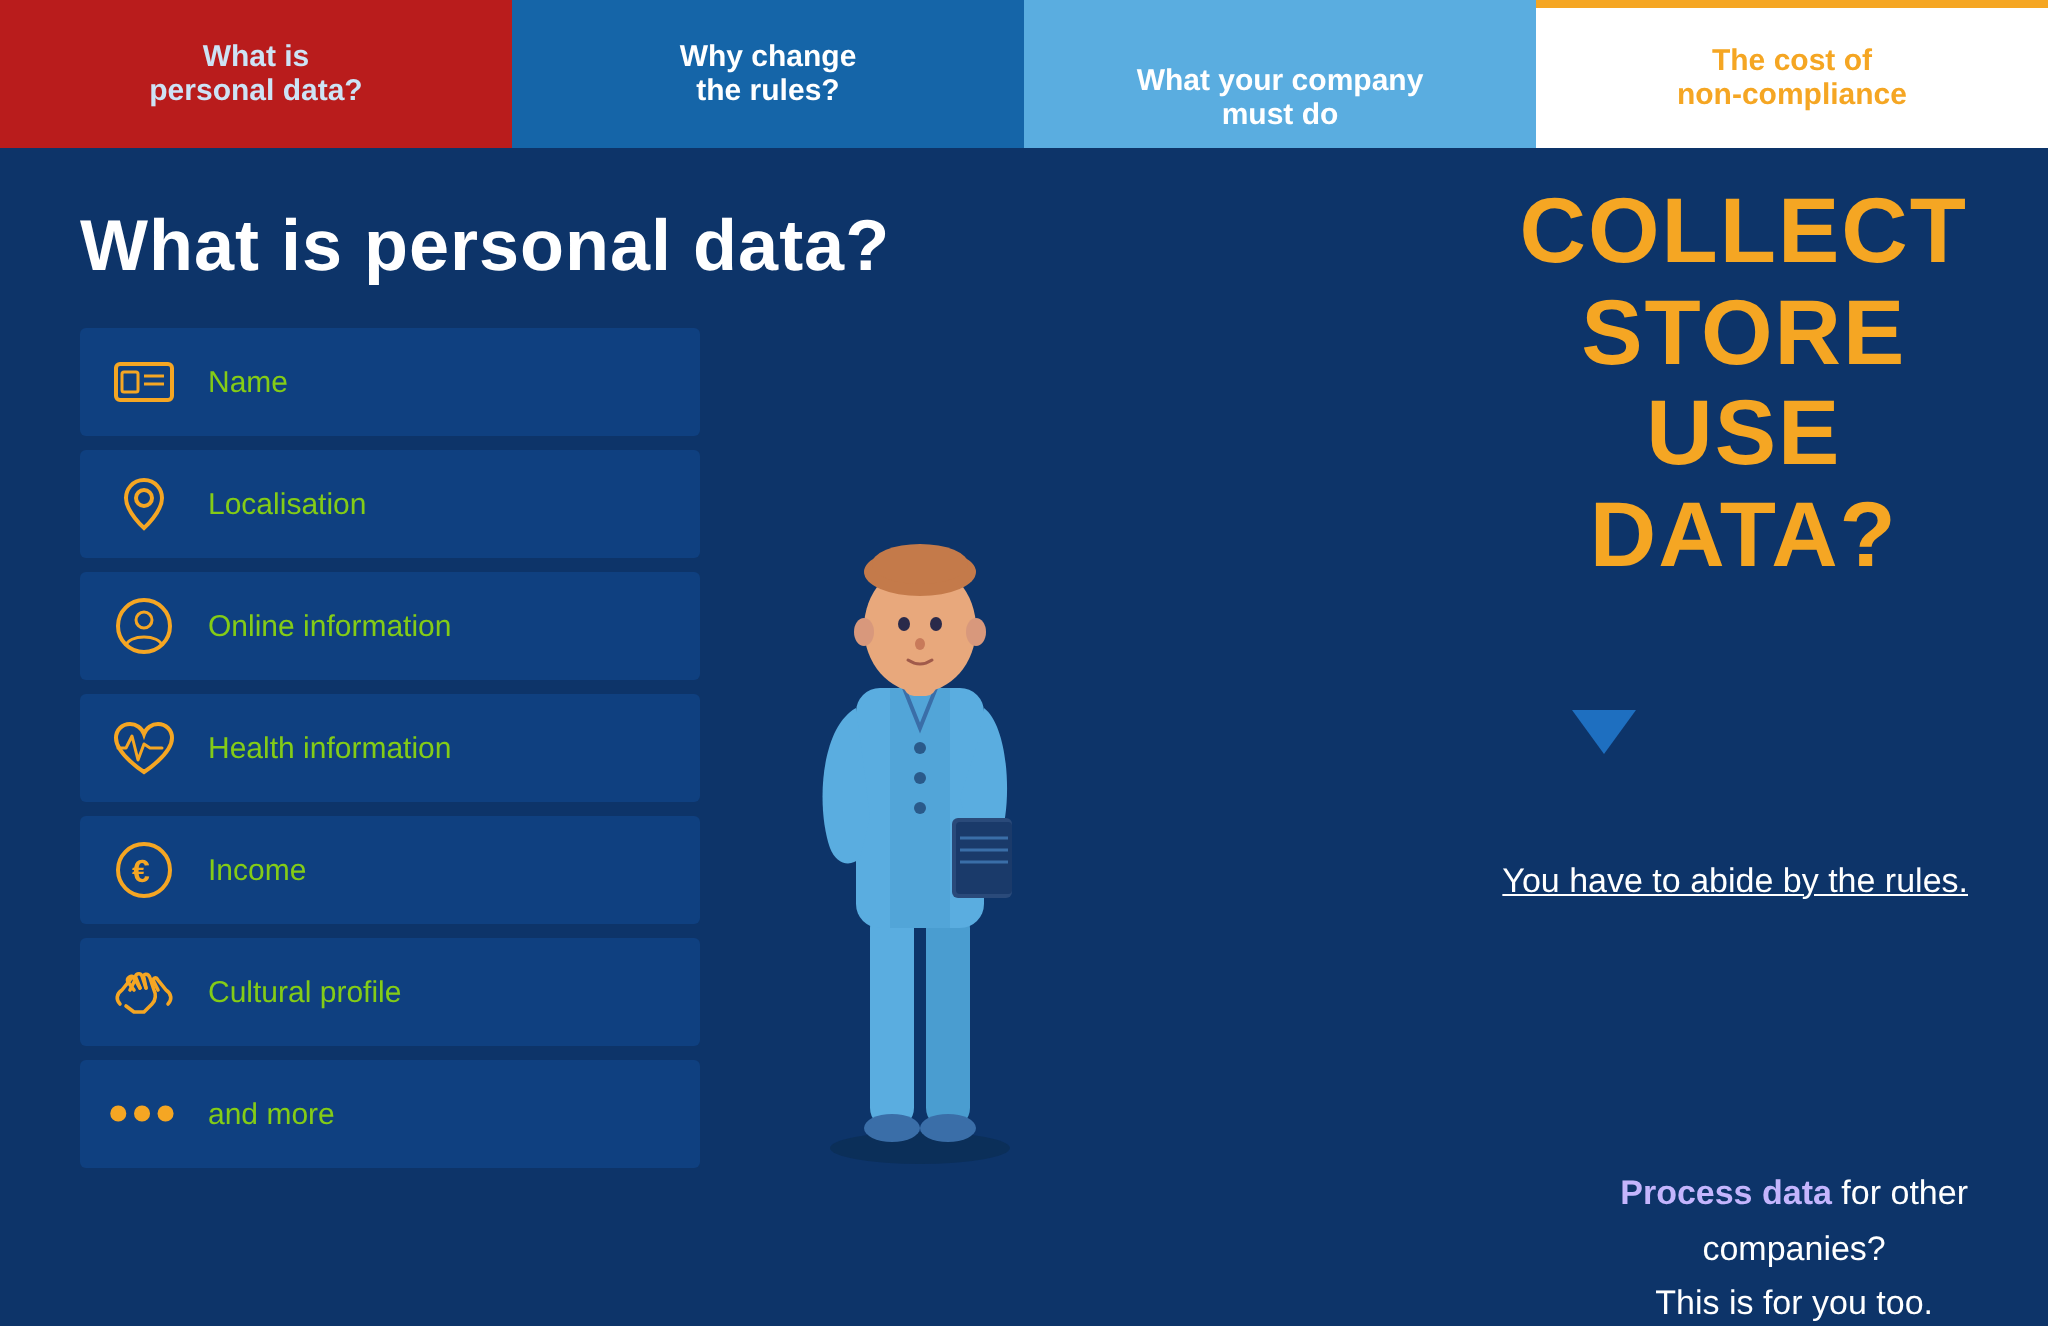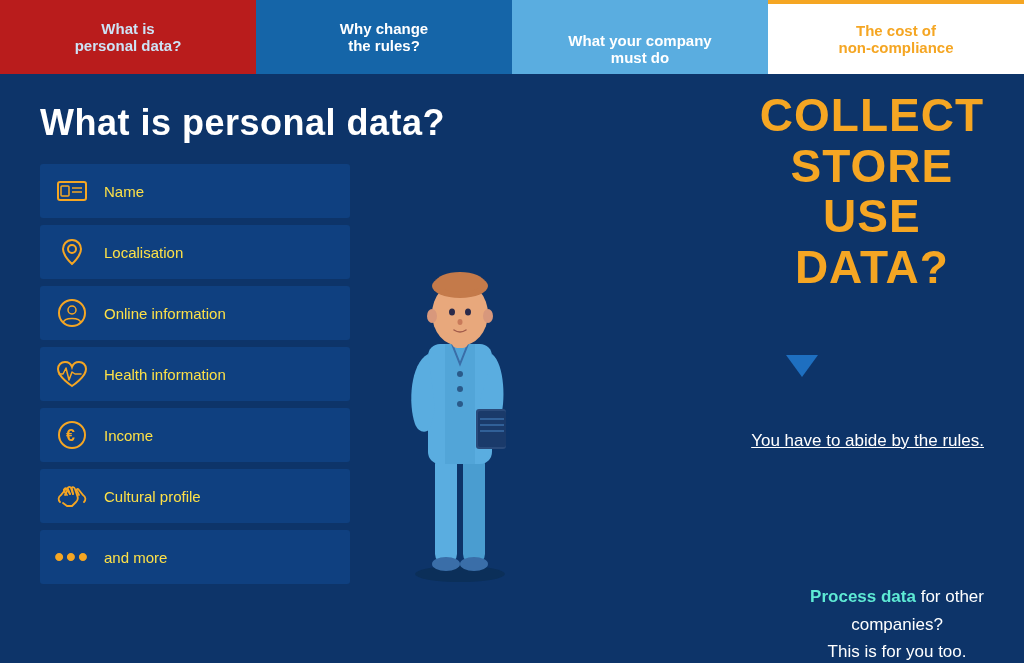--- a/index.html
+++ b/index.html
@@ -100,21 +100,21 @@
       height: 36px;
       flex-shrink: 0;
       display: flex;
       align-items: center;
       justify-content: center;
       color: #f5a623;
       font-size: 22px;
     }
 
     .data-item-label {
-      color: #fde047;
+      color: #84cc16;
       font-size: 15px;
       font-weight: 500;
     }
 
     
     .person-figure {
       width: 200px;
       display: flex;
       align-items: flex-end;
       justify-content: center;
@@ -169,21 +169,21 @@
     }
 
     .process-text {
       font-size: 17px;
       text-align: center;
       color: #ffffff;
       line-height: 1.6;
     }
 
     .process-text strong {
-      color: #5eead4;
+      color: #c4b5fd;
       font-weight: bold;
     }
 
     
     .person-svg {
       width: 160px;
       height: 420px;
     }
   </style>
 </head>

